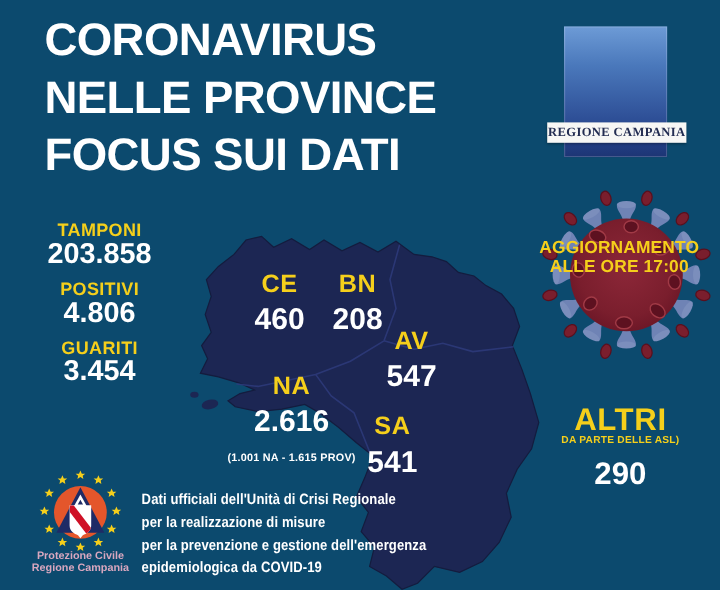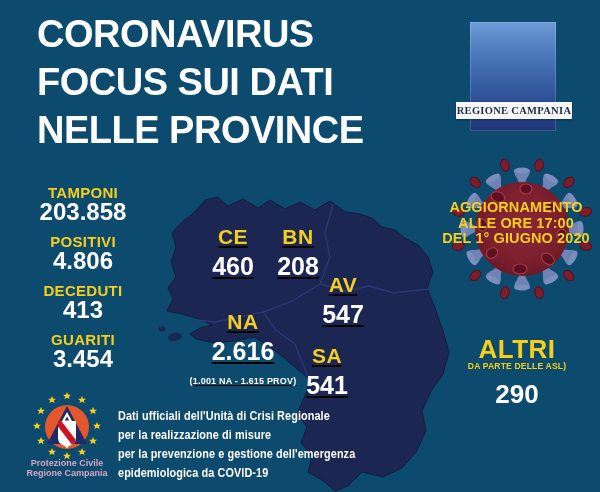--- a/index.html
+++ b/index.html
@@ -21,21 +21,21 @@
     letter-spacing:-0.5px;
   }
 
   
   .stats{left:14px;top:183px;width:138px;text-align:center;}
   .stat{margin-bottom:11px;}
   .stat .lbl{color:#f5cf1b;font-weight:bold;font-size:15px;line-height:19px;letter-spacing:0.3px;}
   .stat .val{color:#ffffff;font-weight:bold;font-size:24px;line-height:19px;}
 
   
-  .prov{text-align:center;text-decoration:underline;}
+  .prov{text-align:center;}
   .prov .code{color:#f5cf1b;font-weight:bold;font-size:21px;line-height:26px;letter-spacing:0.5px;}
   .prov .val{color:#ffffff;font-weight:bold;font-size:25px;line-height:28px;margin-top:2px;}
   .prov .note{color:#ffffff;font-weight:bold;font-size:9px;line-height:11px;margin-top:11px;letter-spacing:0.2px;}
   .prov-ce{left:193px;top:224px;width:80px;}
   .prov-bn{left:258px;top:224px;width:80px;}
   .prov-av{left:303px;top:272px;width:80px;}
   .prov-na{left:183px;top:309px;width:120px;}
   .prov-sa{left:287px;top:343px;width:80px;}
 
   
@@ -192,41 +192,37 @@
       <path d="M67,406 L47,444 L87,444 Z" fill="#1e2b66"></path>
       <path d="M67,412 L61.5,422 L72.5,422 Z" fill="#ffffff"></path>
       <path d="M67,416.5 L64.8,420.5 L69.2,420.5 Z" fill="#1e2b66"></path>
       <path d="M58,421 h18 v17 c0,5 -4,7 -7,8 l-2,2.5 l-2,-2.5 c-3,-1 -7,-3 -7,-8 Z" fill="#ffffff"></path>
       <line x1="56" y1="419" x2="79" y2="449" stroke="#cf1126" stroke-width="6" clip-path="url(#shieldClipSmall)"></line>
     </g>
   </svg>
 
   <div class="abs title">
     <div>CORONAVIRUS</div>
+    <div>NELLE PROVINCE</div>
     <div>FOCUS SUI DATI</div>
-    <div>NELLE PROVINCE</div>
   </div>
 
   <div class="abs region-logo-box"></div>
   <div class="abs region-band">REGIONE CAMPANIA</div>
 
   <div class="abs stats">
     <div class="stat">
       <div class="lbl">TAMPONI</div>
       <div class="val">203.858</div>
     </div>
     <div class="stat">
       <div class="lbl">POSITIVI</div>
       <div class="val">4.806</div>
     </div>
     <div class="stat">
-      <div class="lbl">DECEDUTI</div>
-      <div class="val">413</div>
-    </div>
-    <div class="stat">
       <div class="lbl">GUARITI</div>
       <div class="val">3.454</div>
     </div>
   </div>
 
   <div class="abs prov prov-ce">
     <div class="code">CE</div>
     <div class="val">460</div>
   </div>
   <div class="abs prov prov-bn">
@@ -243,21 +239,20 @@
     <div class="note">(1.001 NA - 1.615 PROV)</div>
   </div>
   <div class="abs prov prov-sa">
     <div class="code">SA</div>
     <div class="val">541</div>
   </div>
 
   <div class="abs update">
     <div>AGGIORNAMENTO</div>
     <div>ALLE ORE 17:00</div>
-    <div>DEL 1° GIUGNO 2020</div>
   </div>
 
   <div class="abs altri">
     <div class="lbl">ALTRI</div>
     <div class="note">DA PARTE DELLE ASL)</div>
     <div class="val">290</div>
   </div>
 
   <div class="abs footer-text">
     <div>Dati ufficiali dell'Unità di Crisi Regionale</div>

